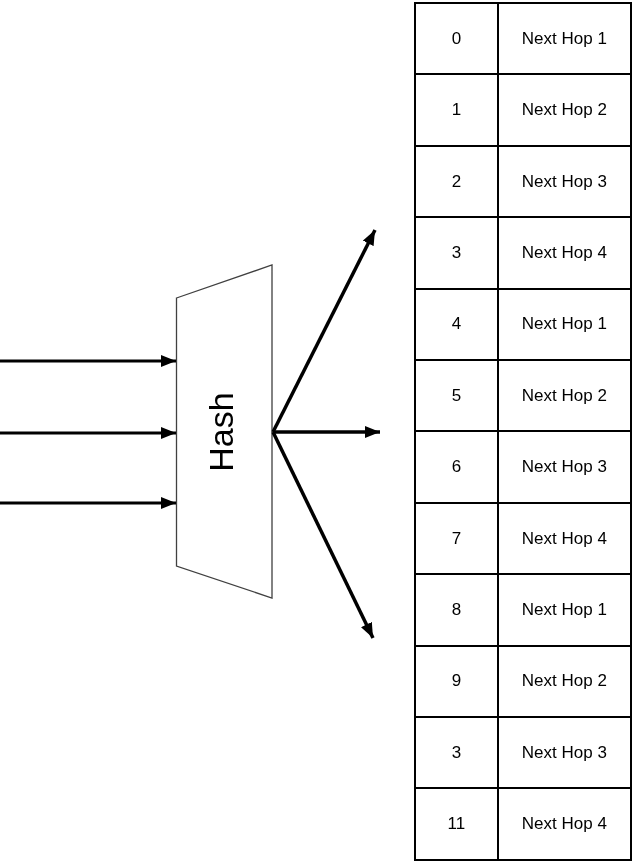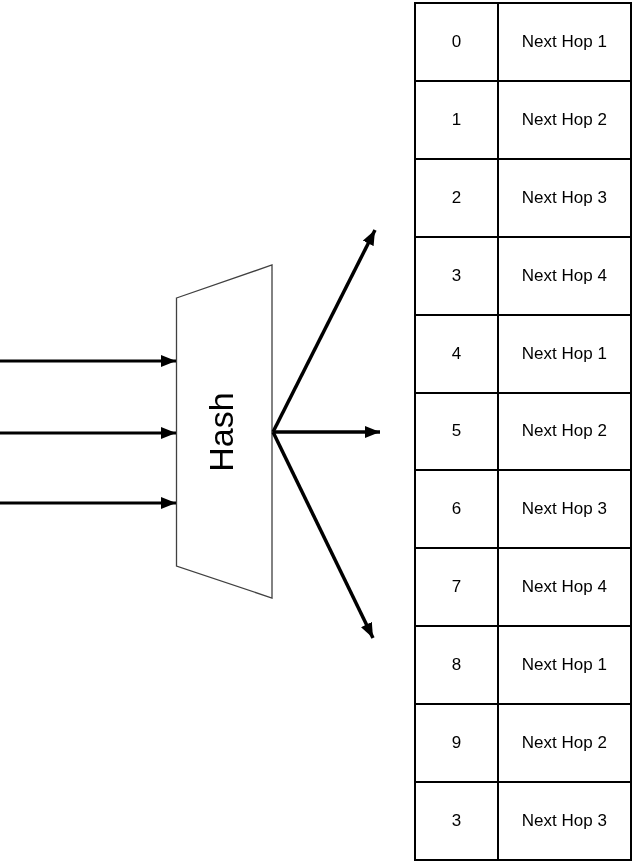--- a/index.html
+++ b/index.html
@@ -140,16 +140,20 @@
         <td class="col-hop">Next Hop 1</td>
       </tr>
       <tr>
         <td class="col-index">9</td>
         <td class="col-hop">Next Hop 2</td>
       </tr>
       <tr>
         <td class="col-index">3</td>
         <td class="col-hop">Next Hop 3</td>
       </tr>
+      <tr>
+        <td class="col-index">11</td>
+        <td class="col-hop">Next Hop 4</td>
+      </tr>
     </tbody>
   </table>
 
 </div>
 
 </body></html>

